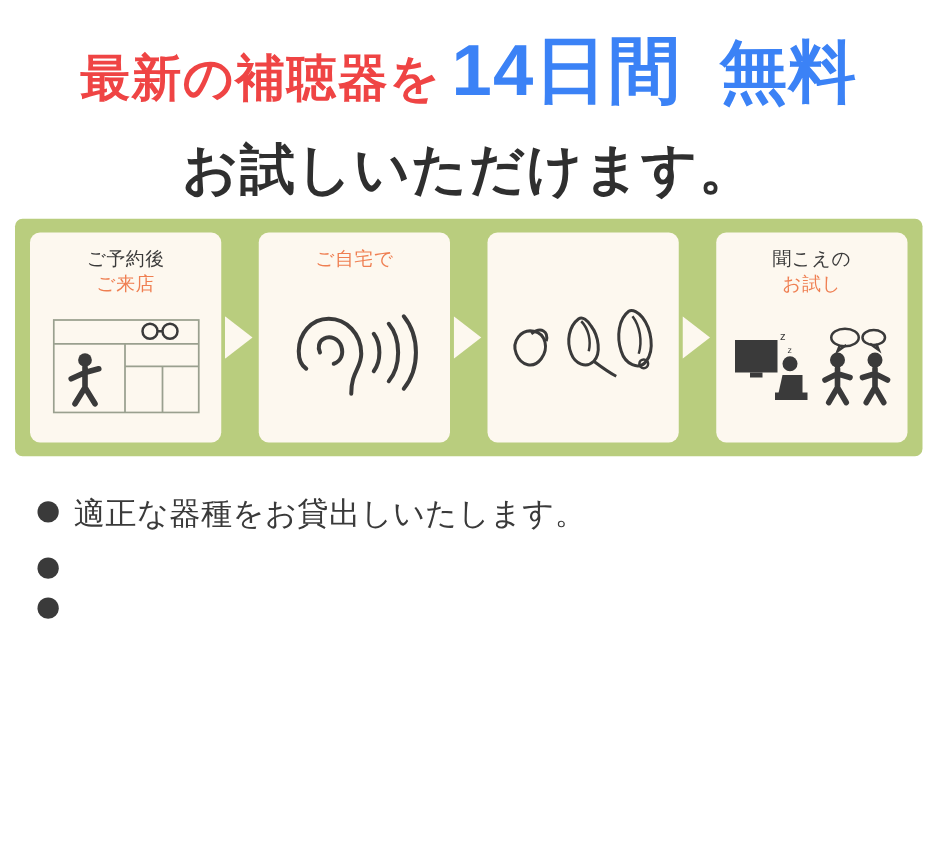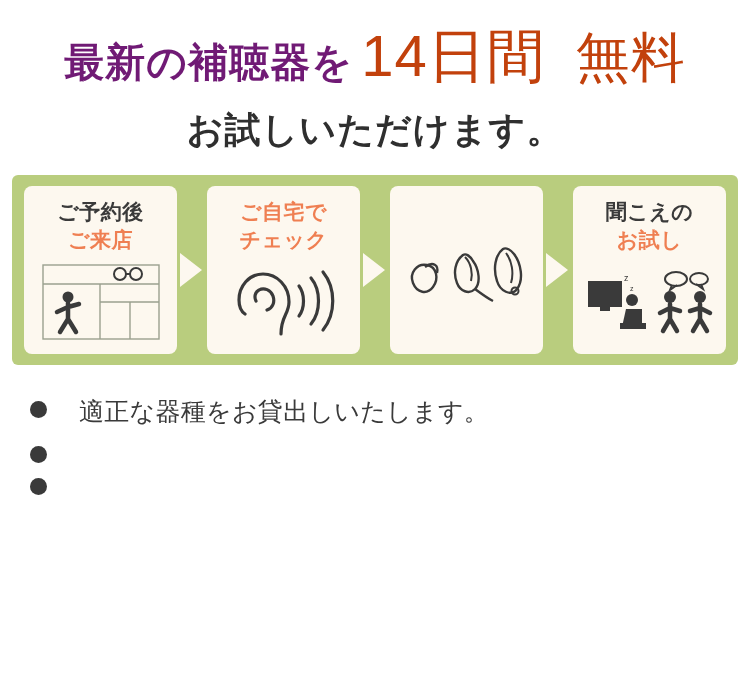--- a/index.html
+++ b/index.html
@@ -23,38 +23,38 @@
   }
   .headline-line1 {
     display: flex;
     align-items: baseline;
     justify-content: center;
     white-space: nowrap;
   }
   .h-black {
     font-size: 40px;
     font-weight: bold;
-    color: #701a75;
+    color: #ef4444;
     letter-spacing: 1px;
   }
   .h-orange {
     font-size: 54px;
-    font-weight: normal;
-    color: #c2410c;
+    font-weight: bold;
+    color: #3b82f6;
     letter-spacing: 1px;
     margin-left: 8px;
   }
   .h-orange .num {
     font-size: 58px;
   }
   .h-orange .free {
     margin-left: 14px;
   }
   .headline-line2 {
-    font-size: 36px;
+    font-size: 44px;
     font-weight: bold;
     color: #2f2f2f;
     letter-spacing: 1px;
     margin-top: 10px;
   }
 
   
   .steps-band {
     position: absolute;
     left: 12px;
@@ -76,22 +76,22 @@
     box-sizing: border-box;
     padding-top: 12px;
     display: flex;
     flex-direction: column;
     align-items: center;
     position: relative;
   }
   .step-title {
     text-align: center;
     line-height: 1.32;
-    font-size: 21px;
-    font-weight: bold;
+    font-size: 15px;
+    font-weight: normal;
     letter-spacing: 0.5px;
   }
   .t-dark { color: #3a3a3a; }
   .t-orange { color: #ef7f52; }
 
   .step-art {
     flex: 1;
     display: flex;
     align-items: center;
     justify-content: center;
@@ -112,21 +112,20 @@
   .bullets {
     position: absolute;
     left: 30px;
     top: 392px;
     width: 700px;
   }
   .bullet-row {
     display: flex;
     align-items: flex-start;
     margin-bottom: 6px;
-    gap: 20px;
   }
   .dot {
     width: 17px;
     height: 17px;
     border-radius: 50%;
     background: #3a3a3a;
     flex: 0 0 auto;
     margin-top: 9px;
     margin-right: 12px;
   }
@@ -180,21 +179,20 @@
 
   <div class="arrow">
     <svg width="24" height="34" viewBox="0 0 24 34">
         <path d="M0 0 L22 17 L0 34 Z" fill="#fdf8ef"></path>
       </svg>
   </div>
 
   <div class="step-card">
     <div class="step-title">
       <div class="t-orange">ご自宅で</div>
-      <div class="t-orange">チェック</div>
     </div>
     <div class="step-art">
       <span>
         <svg width="110" height="76" viewBox="0 0 110 76">
           <path d="M52 70 C52 52 60 50 60 38 C60 22 48 10 34 10 C20 10 10 22 10 36 C10 44 13 48 16 50" fill="none" stroke="#3a3a3a" stroke-width="3.2" stroke-linecap="round"></path>
           <path d="M38 46 C44 44 46 38 44 32 C42 26 35 23 30 26 C26 28 25 33 27 37" fill="none" stroke="#3a3a3a" stroke-width="3.2" stroke-linecap="round"></path>
           <path d="M70 22 C76 30 76 44 70 52" fill="none" stroke="#3a3a3a" stroke-width="3.2" stroke-linecap="round"></path>
           <path d="M82 14 C92 26 92 48 82 60" fill="none" stroke="#3a3a3a" stroke-width="3.2" stroke-linecap="round"></path>
           <path d="M94 8 C107 24 107 50 94 66" fill="none" stroke="#3a3a3a" stroke-width="3.2" stroke-linecap="round"></path>
         </svg>

